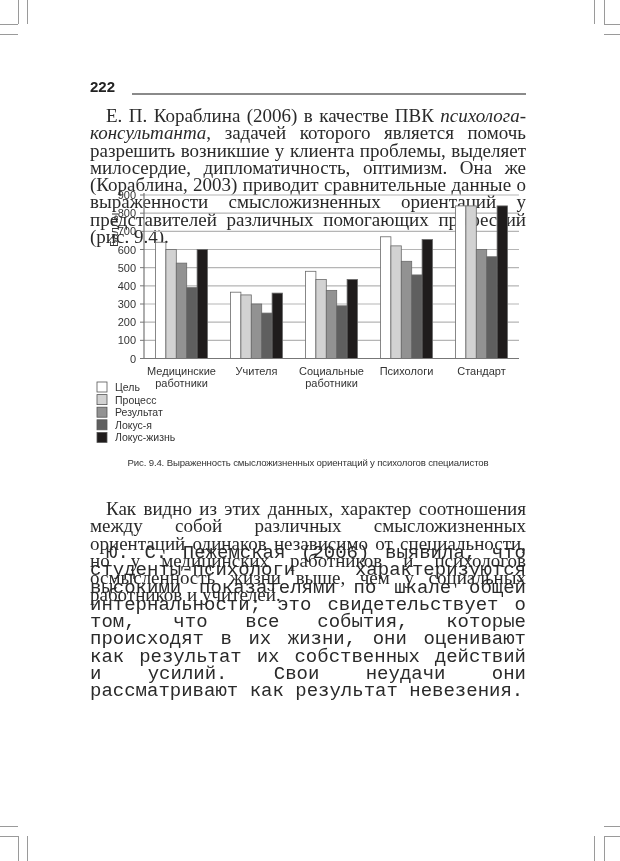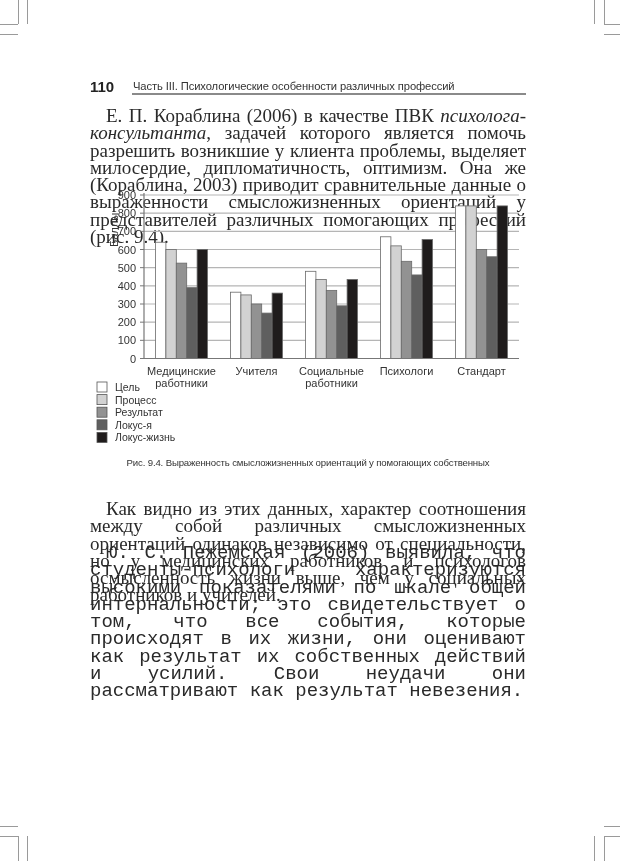--- a/index.html
+++ b/index.html
@@ -32,22 +32,21 @@
 <div class="crop" style="left:0;top:826px;width:18px;height:1px;"></div>
 <div class="crop" style="left:0;top:836px;width:18px;height:1px;"></div>
 <div class="crop" style="left:18px;top:836px;width:1px;height:25px;"></div>
 <div class="crop" style="left:27px;top:836px;width:1px;height:25px;"></div>
 <div class="crop" style="left:604px;top:826px;width:16px;height:1px;"></div>
 <div class="crop" style="left:604px;top:836px;width:16px;height:1px;"></div>
 <div class="crop" style="left:594px;top:836px;width:1px;height:25px;"></div>
 <div class="crop" style="left:604px;top:836px;width:1px;height:25px;"></div>
 
 <div class="running-head">
-  <span class="page-num">110</span>
-  <span class="head-title">Часть III. Психологические особенности различных профессий</span>
+  <span class="page-num">222</span>
   <div class="head-rule"></div>
 </div>
 
 <p class="para" style="top:107px;"><span class="indent"></span><span>Е. П. Кораблина (2006) в качестве ПВК </span><i>психолога-консультанта</i><span>, задачей которого является помочь разрешить возникшие у клиента проблемы, выделяет милосердие, дипломатичность, оптимизм. Она же (Кораблина, 2003) приводит сравнительные данные о выраженности смысложизненных ориентаций у представителей различных помогающих профессий (рис. 9.4).</span></p>
 
 <svg id="chart" width="620" height="460">
   <g id="grid-layer">
       <line x1="144" x2="519" y1="340.3333333333333" y2="340.3333333333333" stroke="#b5b5b5" stroke-width="1.2"></line>
       <line x1="144" x2="519" y1="322.1666666666667" y2="322.1666666666667" stroke="#b5b5b5" stroke-width="1.2"></line>
       <line x1="144" x2="519" y1="304" y2="304" stroke="#b5b5b5" stroke-width="1.2"></line>
@@ -124,17 +123,17 @@
       <text x="115" y="403.6" class="legend-text">Процесс</text>
       <rect x="97" y="407.2" width="10" height="10" fill="#929292" stroke="#555" stroke-width="0.8"></rect>
       <text x="115" y="416.2" class="legend-text">Результат</text>
       <rect x="97" y="419.8" width="10" height="10" fill="#5f5f5f" stroke="#555" stroke-width="0.8"></rect>
       <text x="115" y="428.8" class="legend-text">Локус-я</text>
       <rect x="97" y="432.4" width="10" height="10" fill="#1f1c1c" stroke="#555" stroke-width="0.8"></rect>
       <text x="115" y="441.4" class="legend-text">Локус-жизнь</text>
     </g>
 </svg>
 
-<div class="caption"><b>Рис. 9.4.</b><span> Выраженность смысложизненных ориентаций у помогающих собственных</span></div>
+<div class="caption"><b>Рис. 9.4.</b><span> Выраженность смысложизненных ориентаций у психологов специалистов</span></div>
 
 <p class="para" style="top:500px;"><span class="indent"></span><span>Как видно из этих данных, характер соотношения между собой различных смысложизненных ориентаций одинаков независимо от специальности, но у медицинских работников и психологов осмысленность жизни выше, чем у социальных работников и учителей.</span></p>
 
 <p class="para" style="top:545px;font-family:Liberation Mono, monospace;"><span class="indent"></span><span>Ю. С. Пежемская (2006) выявила, что студенты-психологи характеризуются высокими показателями по шкале общей интернальности; это свидетельствует о том, что все события, которые происходят в их жизни, они оценивают как результат их собственных действий и усилий. Свои неудачи они рассматривают как результат невезения.</span></p>
 
 </body></html>

